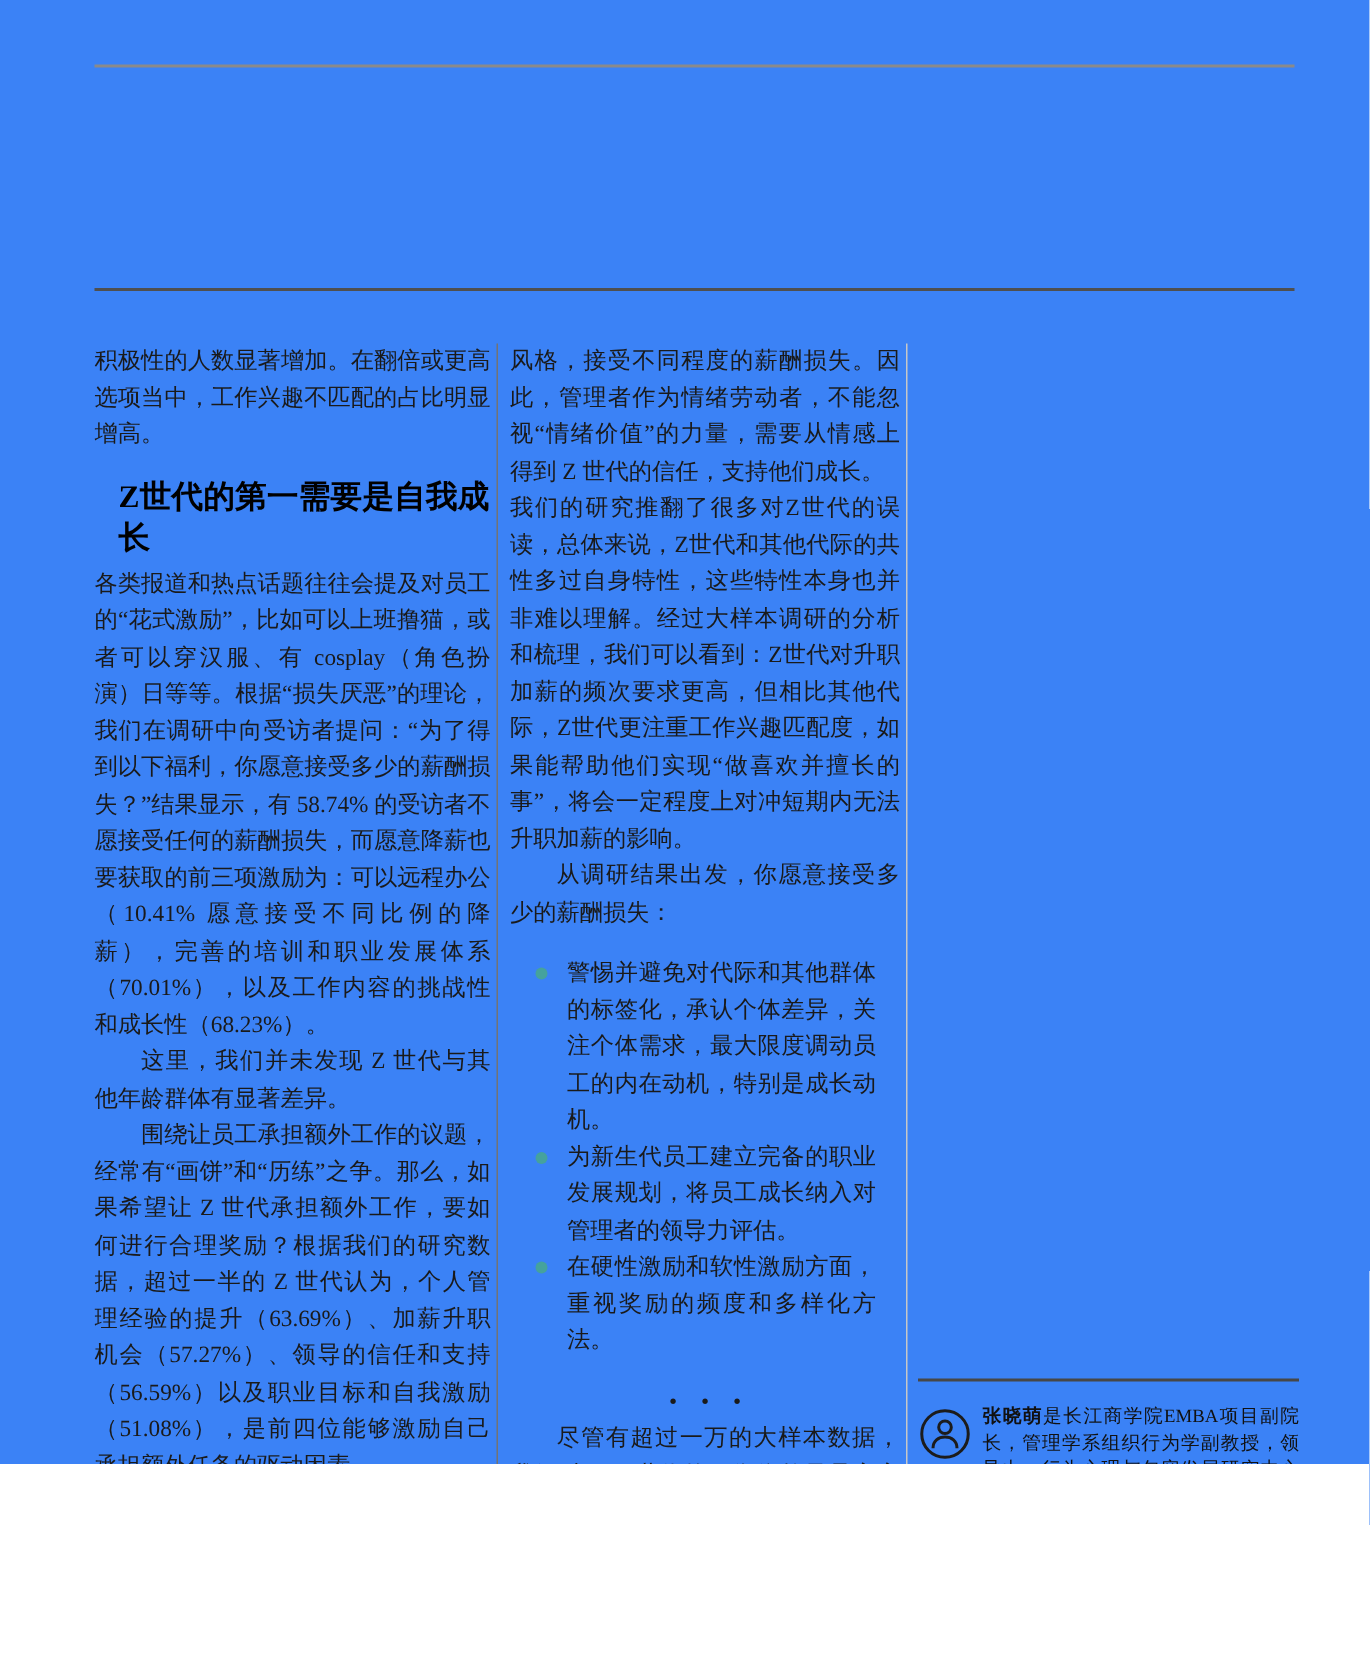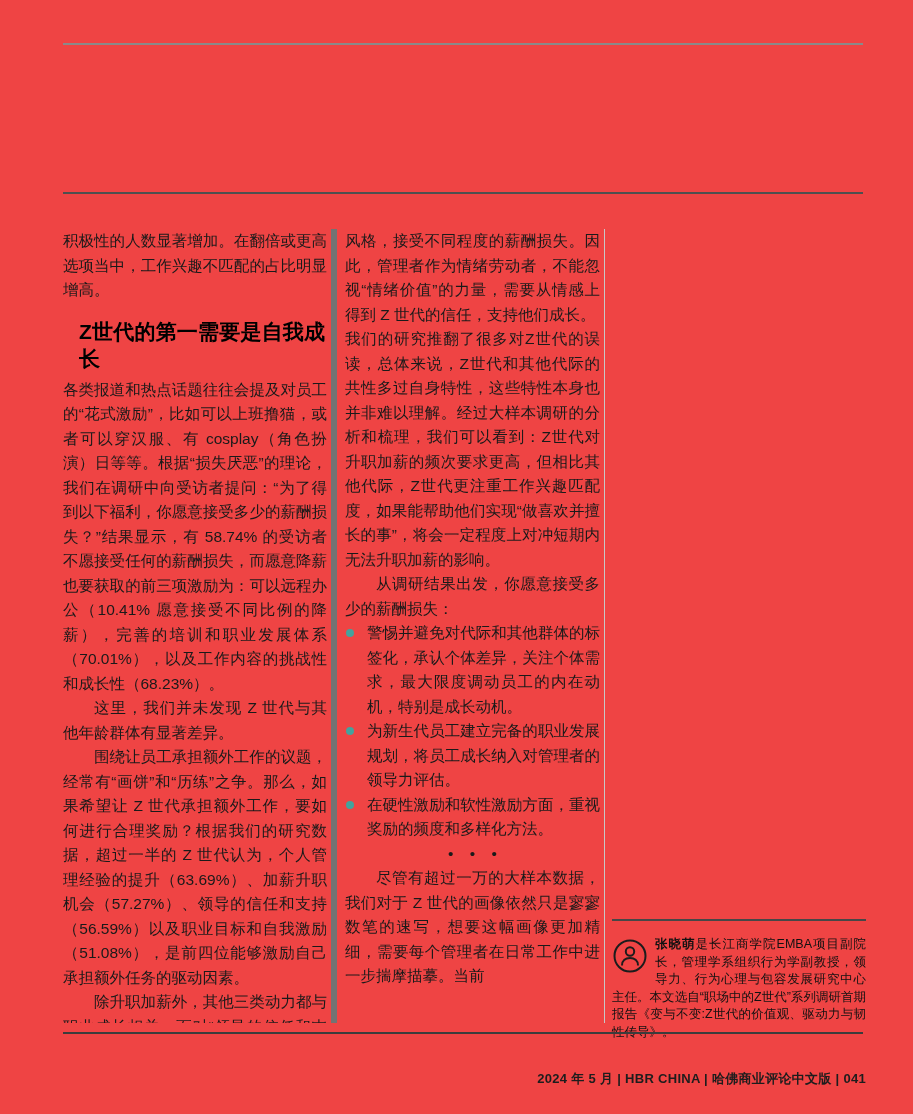--- a/index.html
+++ b/index.html
@@ -1,39 +1,39 @@
 <!DOCTYPE html>
 <html lang="zh"><head>
 <meta charset="utf-8">
 <style>
   html,body { margin:0; padding:0; background:#ffffff; }
   .page {
-    position:relative; width:913px; height:1114px; background:#ef4444;
-    font-family:Liberation Sans, sans-serif; overflow:hidden;
+    position:relative; width:913px; height:976px; background:#3b82f6;
+    font-family:Liberation Serif, serif; overflow:hidden;
   }
   .hrule { position:absolute; left:63px; width:800px; }
   .rule-top    { top:43px;  height:2px; background:#8a8a8a; }
   .rule-header { top:192px; height:2px; background:#4f4f4f; }
   .rule-footer { top:1032px; height:2px; background:#3c3c3c; }
 
   .columns { position:absolute; left:63px; top:229px; width:804px; height:794px; display:flex; }
   .col { box-sizing:border-box; height:100%; overflow:hidden; }
   .col-1 { width:268px; padding-right:4px; }
-  .col-2 { width:274px; padding:0 4px 0 8px; border-left:6px solid #737373; border-right:1px solid #c7c7c7; }
+  .col-2 { width:274px; padding:0 4px 0 8px; border-left:1px solid #737373; border-right:1px solid #c7c7c7; }
   .col-3 { width:262px; padding-left:8px; }
 
   .col p { margin:0; font-size:15.5px; line-height:24.5px; text-align:justify; color:#1a1a1a; }
   .indent2 { text-indent:2em; }
 
   h2.section-heading {
     margin:15px 0 6px 16px; font-size:21px; line-height:27px; font-weight:bold;
     color:#000; text-align:left; letter-spacing:0.2px;
   }
 
-  ul.bullets { margin:0; padding:0; list-style:none; }
+  ul.bullets { margin:16px; padding:0; list-style:none; }
   ul.bullets li { position:relative; padding-left:22px; font-size:15.5px; line-height:24.5px; text-align:justify; color:#1a1a1a; }
   .bullet-dot { position:absolute; left:1px; top:8px; width:8px; height:8px; border-radius:50%; background:#45a29d; }
 
   .dots-sep { text-align:center !important; letter-spacing:6px; text-indent:6px; font-size:14px; color:#111; }
 
   .endmark {
     display:inline-flex; align-items:center; justify-content:center;
     width:14px; height:14px; border-radius:50%; border:1.5px solid #4a4a4a;
     box-sizing:border-box; vertical-align:-2px; margin-left:4px;
   }

